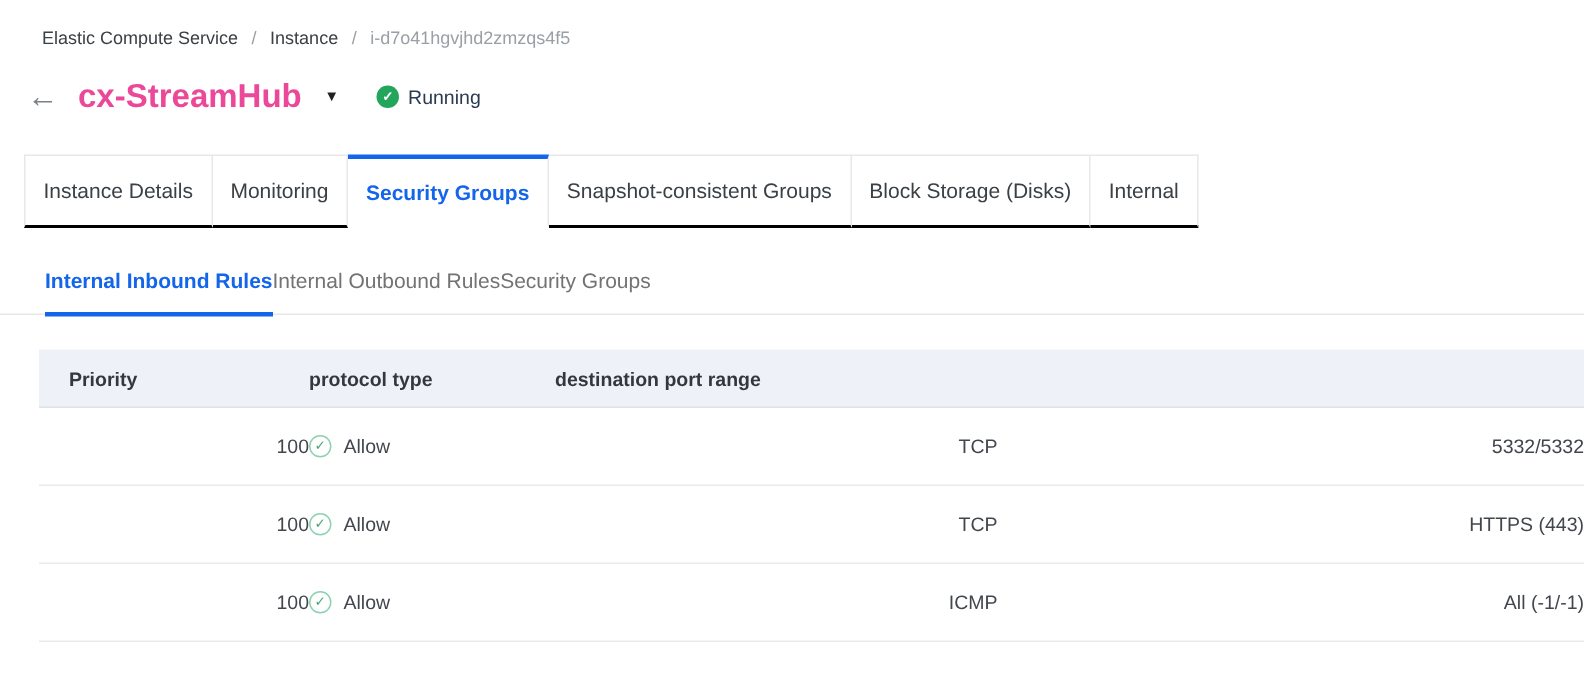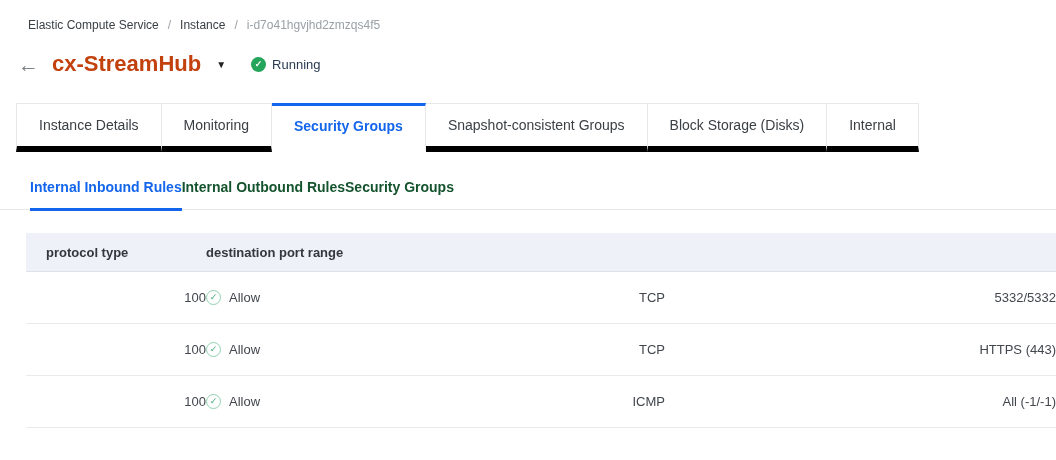--- a/index.html
+++ b/index.html
@@ -30,21 +30,21 @@
   
   .title-row{
     margin:19px 0 0 18px;
     display:flex;align-items:center;
   }
   .back-arrow{
     font-size:21px;color:#7d8288;cursor:pointer;line-height:1;
     margin-right:13px;
   }
   .page-title{
-    margin:0;font-size:22px;font-weight:700;color:#c2410c;line-height:1.2;
+    margin:0;font-size:22px;font-weight:700;color:#ec4899;line-height:1.2;
   }
   .title-caret{
     font-size:10px;color:#1f2124;margin-left:15px;cursor:pointer;
   }
   .status-badge{
     display:flex;align-items:center;gap:6px;margin-left:25px;
     font-size:13px;color:#2a3a50;
   }
   .status-dot{
     width:15px;height:15px;border-radius:50%;
@@ -55,23 +55,23 @@
   
   .tabbar{
     margin-top:26px;margin-left:16px;
     display:flex;align-items:stretch;
     height:49px;
     font-size:14px;
     white-space:nowrap;
   }
   .tab{
     display:flex;align-items:center;
-    padding:0 22px;
+    padding:0 12px;
     border-top:1px solid #e7e8ea;
-    border-bottom:6px solid #000000;
+    border-bottom:2px solid #000000;
     border-right:1px solid #e7e8ea;
     color:#3b4045;cursor:pointer;
   }
   .tab:first-child{border-left:1px solid #e7e8ea;}
   .tab.active{
     border-top:3px solid var(--accent);
     border-bottom-color:#fff;
     color:var(--accent);
     font-weight:700;
   }
@@ -79,21 +79,21 @@
   .subtabs{
     margin-top:27px;
     padding-left:30px;
     display:flex;
     font-size:14px;
     border-bottom:1px solid #e7e8ea;
     white-space:nowrap;
   }
   .subtab{
     padding-bottom:13px;
-    color:#14532d;cursor:pointer;font-weight:bold;
+    color:#737373;cursor:pointer;
   }
   .subtab.active{
     color:var(--accent);
     font-weight:700;
     border-bottom:3px solid var(--accent);
     margin-bottom:-2px;
   }
   
   .rules-table{
     margin:23px 0 0 26px;
@@ -161,20 +161,21 @@
   </div>
 
   <div class="subtabs">
     <div class="subtab active">Internal Inbound Rules</div>
     <div class="subtab">Internal Outbound Rules</div>
     <div class="subtab">Security Groups</div>
   </div>
 
   <div class="rules-table">
     <div class="trow thead">
+      <div>Priority</div>
       <div>protocol type</div>
       <div>destination port range</div>
     </div>
 
     <div class="trow tbody-row">
       <div>100</div>
       <div class="policy-cell">
         <span class="allow-icon">✓</span>
         <span>Allow</span>
       </div>

